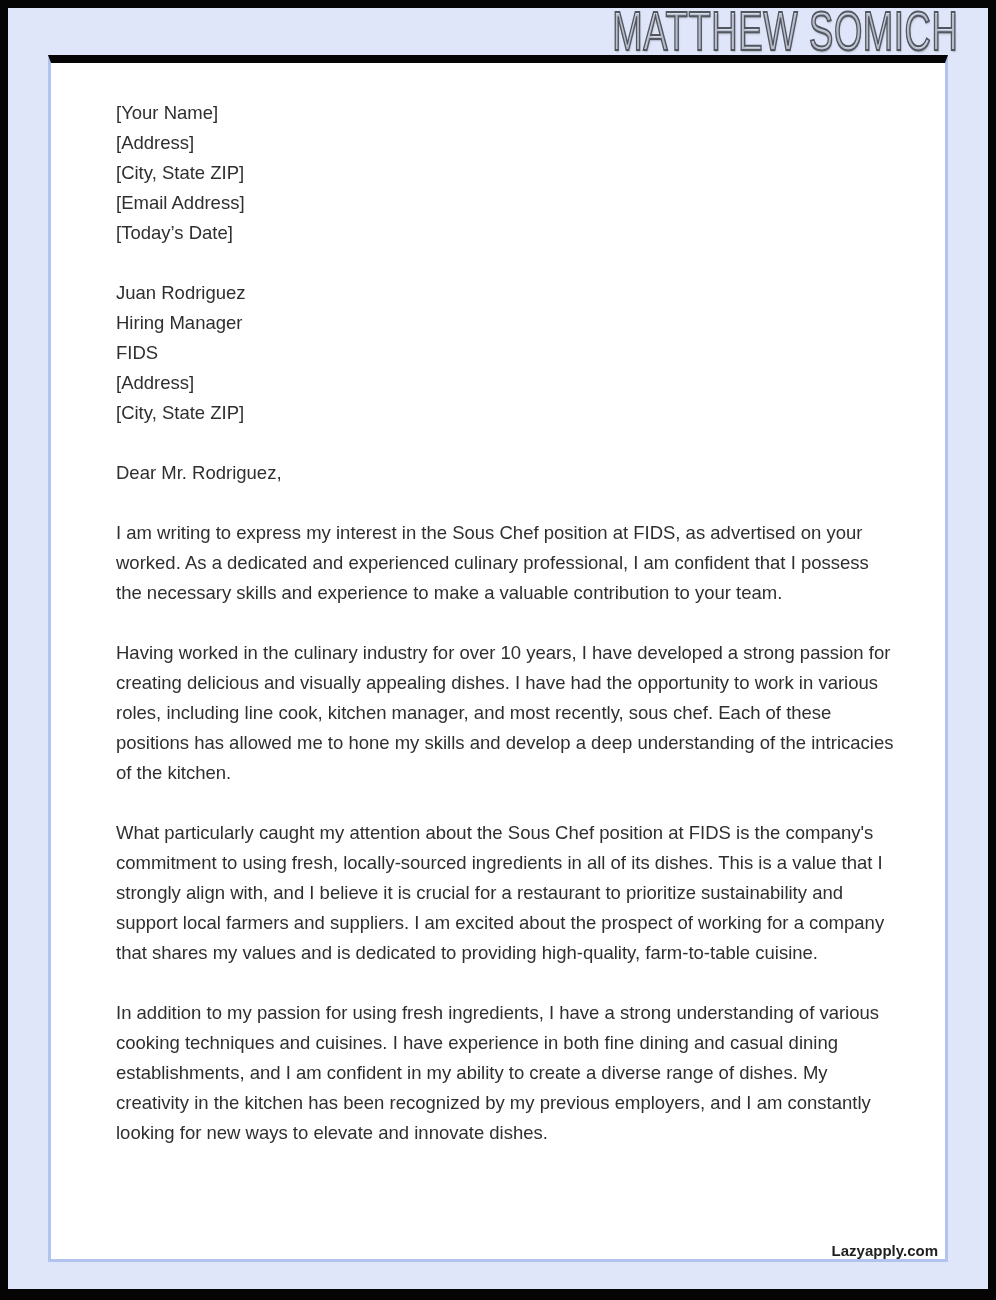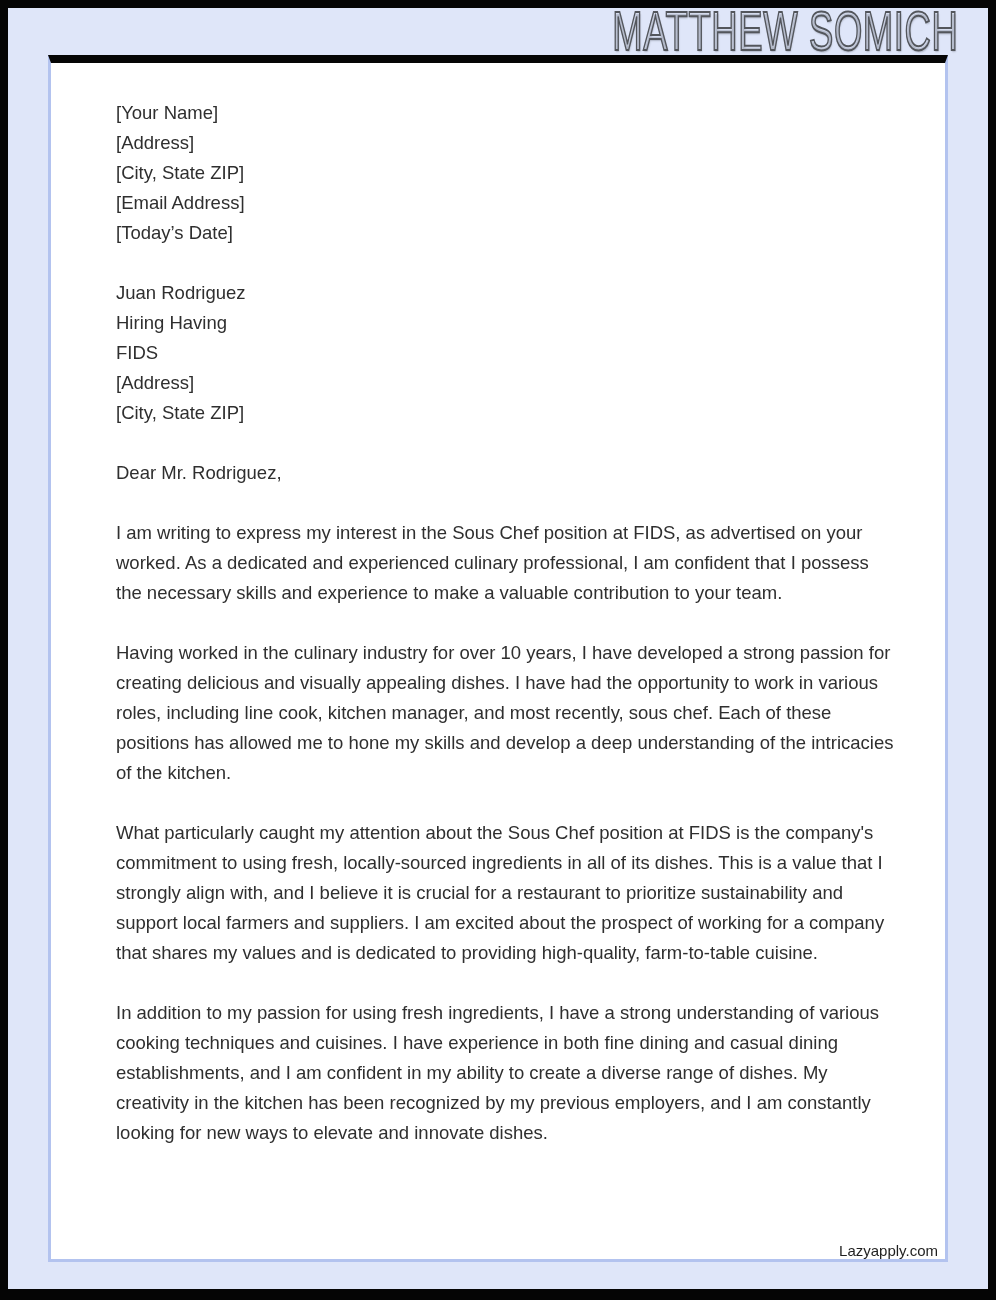--- a/index.html
+++ b/index.html
@@ -83,38 +83,39 @@
   }
 
   .watermark {
     position: absolute;
     top: 1242px;
     right: 58px;
     font-size: 15px;
     line-height: 18px;
     color: #1f1f1f;
     z-index: 6;
+    font-weight: bold;
   }
 </style>
 </head>
 <body>
 
 <div class="header-name">
   <span class="name-outline">MATTHEW SOMICH</span>
 </div>
 
 <div class="document-panel">
   <div class="letter">
     <div class="block">[Your Name]
 [Address]
 [City, State ZIP]
 [Email Address]
 [Today’s Date]</div>
     <div class="block">Juan Rodriguez
-Hiring Having
+Hiring Manager
 FIDS
 [Address]
 [City, State ZIP]</div>
     <div class="block">Dear Mr. Rodriguez,</div>
     <p class="para">I am writing to express my interest in the Sous Chef position at FIDS, as advertised on your worked. As a dedicated and experienced culinary professional, I am confident that I possess the necessary skills and experience to make a valuable contribution to your team.</p>
     <p class="para">Having worked in the culinary industry for over 10 years, I have developed a strong passion for creating delicious and visually appealing dishes. I have had the opportunity to work in various roles, including line cook, kitchen manager, and most recently, sous chef. Each of these positions has allowed me to hone my skills and develop a deep understanding of the intricacies of the kitchen.</p>
     <p class="para">What particularly caught my attention about the Sous Chef position at FIDS is the company's commitment to using fresh, locally-sourced ingredients in all of its dishes. This is a value that I strongly align with, and I believe it is crucial for a restaurant to prioritize sustainability and support local farmers and suppliers. I am excited about the prospect of working for a company that shares my values and is dedicated to providing high-quality, farm-to-table cuisine.</p>
     <p class="para">In addition to my passion for using fresh ingredients, I have a strong understanding of various cooking techniques and cuisines. I have experience in both fine dining and casual dining establishments, and I am confident in my ability to create a diverse range of dishes. My creativity in the kitchen has been recognized by my previous employers, and I am constantly looking for new ways to elevate and innovate dishes.</p>
   </div>
 </div>

